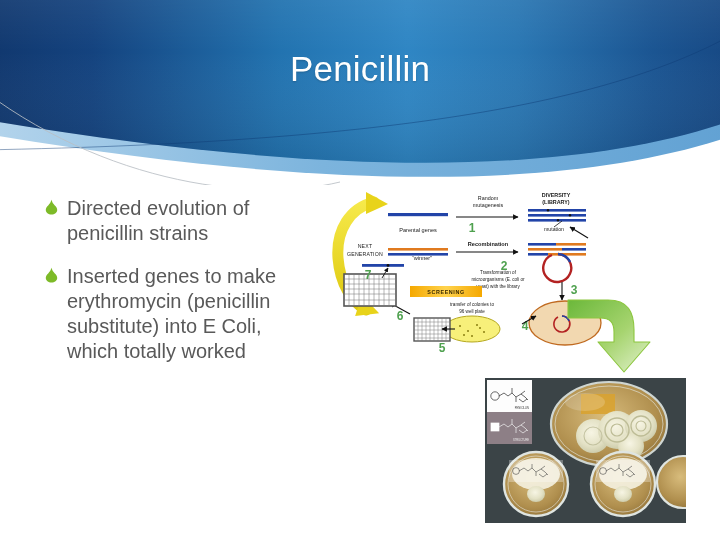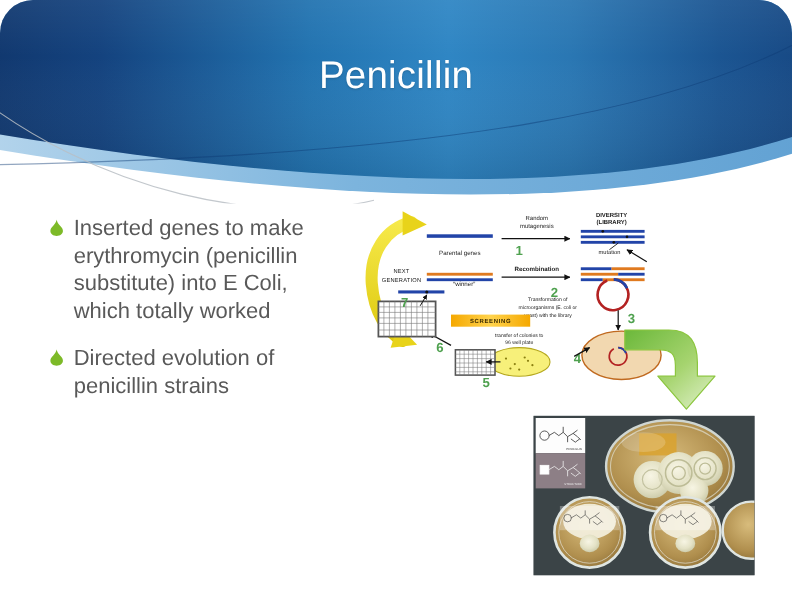--- a/index.html
+++ b/index.html
@@ -12,21 +12,20 @@
     background: #ffffff;
     font-family: "Liberation Sans", sans-serif;
     overflow: hidden;
   }
   #slide {
     position: relative;
     width: 720px;
     height: 540px;
     background: #ffffff;
     overflow: hidden;
-    border-radius: 30px;
   }
 
   
   #banner {
     position: absolute;
     left: 0; top: 0;
     width: 720px;
     height: 185px;
     overflow: hidden;
   }
@@ -154,30 +153,30 @@
   </div>
 
   <div id="body-col">
 
     <div class="bullet-row">
       <span class="bullet-mark">
         <svg width="13" height="16" viewBox="0 0 13 16" xmlns="http://www.w3.org/2000/svg">
           <path d="M6.5 0.6 C6.5 0.6 6.9 3.6 9.6 6.2 C11.6 8.1 12.2 9.6 12.2 11.0 C12.2 13.6 9.7 15.5 6.5 15.5 C3.3 15.5 0.8 13.6 0.8 11.0 C0.8 9.6 1.4 8.1 3.4 6.2 C6.1 3.6 6.5 0.6 6.5 0.6 Z" fill="#7dba28"></path>
         </svg>
       </span>
-      <span class="bullet-text">Inserted genes to make erythromycin (penicillin substitute) into E Coli, which totally worked</span>
+      <span class="bullet-text">Directed evolution of penicillin strains</span>
     </div>
 
     <div class="bullet-row">
       <span class="bullet-mark">
         <svg width="13" height="16" viewBox="0 0 13 16" xmlns="http://www.w3.org/2000/svg">
           <path d="M6.5 0.6 C6.5 0.6 6.9 3.6 9.6 6.2 C11.6 8.1 12.2 9.6 12.2 11.0 C12.2 13.6 9.7 15.5 6.5 15.5 C3.3 15.5 0.8 13.6 0.8 11.0 C0.8 9.6 1.4 8.1 3.4 6.2 C6.1 3.6 6.5 0.6 6.5 0.6 Z" fill="#7dba28"></path>
         </svg>
       </span>
-      <span class="bullet-text">Directed evolution of penicillin strains</span>
+      <span class="bullet-text">Inserted genes to make erythromycin (penicillin substitute) into E Coli, which totally worked</span>
     </div>
 
   </div>
 
   <div id="diagram">
     <svg width="288" height="182" viewBox="0 0 288 182" xmlns="http://www.w3.org/2000/svg" font-family="Liberation Sans, sans-serif">
       <defs>
         <marker id="ah" viewBox="0 0 10 10" refX="9" refY="5" markerWidth="5" markerHeight="5" orient="auto-start-reverse">
           <path d="M 0 0 L 10 5 L 0 10 z" fill="#111111"></path>
         </marker>

